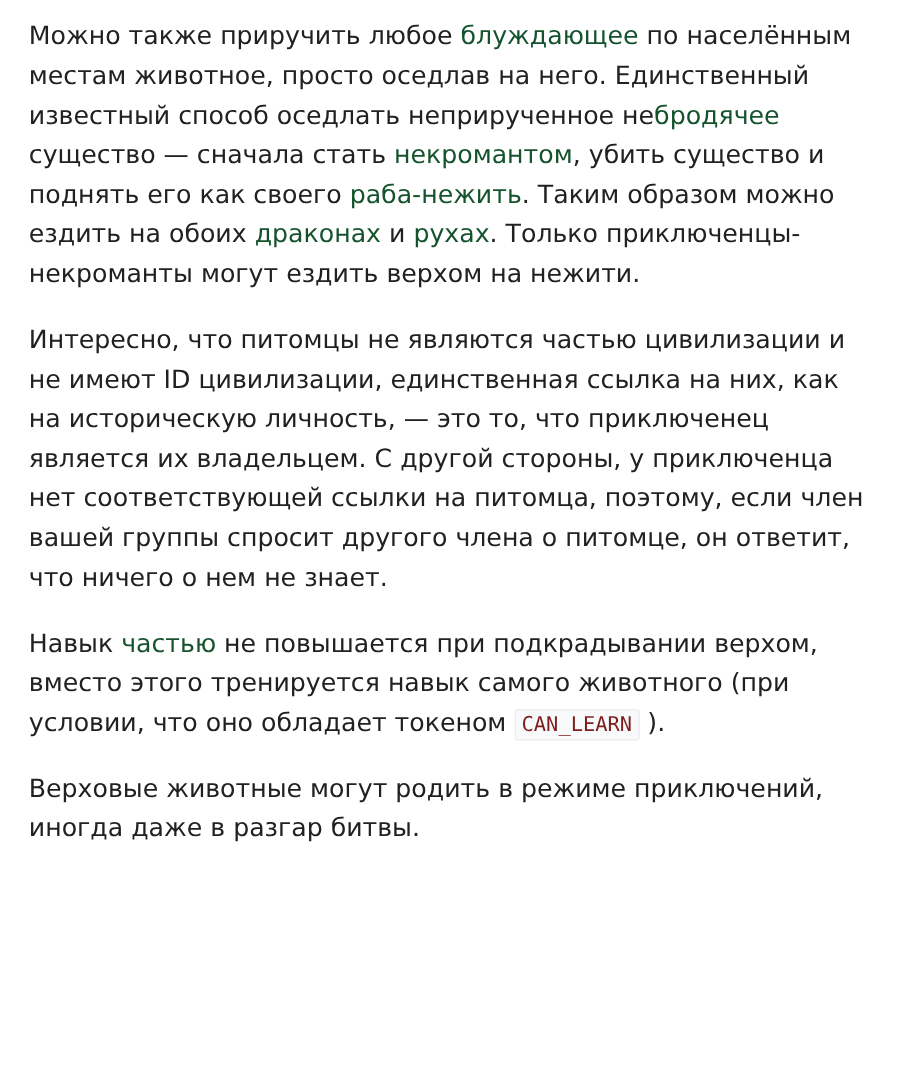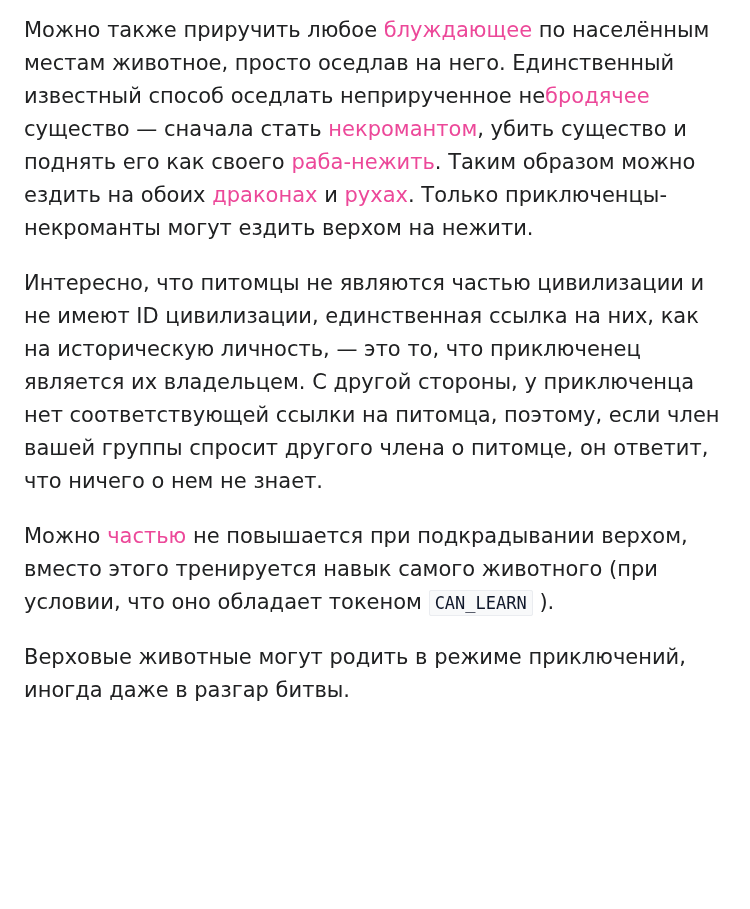--- a/index.html
+++ b/index.html
@@ -23,37 +23,37 @@
     line-height: 33px;
     margin: 0 0 22px 0;
     color: #202122;
     text-align: left;
     word-spacing: 0px;
   }
   p.para.last {
     margin-bottom: 16px;
   }
   a.wikilink {
-    color: #ec4899;
+    color: #14532d;
     text-decoration: none;
     cursor: pointer;
   }
   code.token {
     font-family: "DejaVu Sans Mono", monospace;
     font-size: 17px;
-    color: #0f172a;
+    color: #7f1d1d;
     background: #f8f9fa;
     border: 1px solid #eaecf0;
     border-radius: 2px;
     padding: 2px 5px;
     line-height: 1;
     white-space: nowrap;
   }
 </style>
 </head>
 <body>
 
 <div class="article" id="article-root">
     <p class="para"><span>Можно также приручить любое </span><a class="wikilink">блуждающее</a><span> по населённым местам животное, просто оседлав на него. Единственный известный способ оседлать неприрученное не</span><a class="wikilink">бродячее</a><span> существо — сначала стать </span><a class="wikilink">некромантом</a><span>, убить существо и поднять его как своего </span><a class="wikilink">раба-нежить</a><span>. Таким образом можно ездить на обоих </span><a class="wikilink">драконах</a><span> и </span><a class="wikilink">рухах</a><span>. Только приключенцы-некроманты могут ездить верхом на нежити.</span></p>
     <p class="para"><span>Интересно, что питомцы не являются частью цивилизации и не имеют ID цивилизации, единственная ссылка на них, как на историческую личность, — это то, что приключенец является их владельцем. С другой стороны, у приключенца нет соответствующей ссылки на питомца, поэтому, если член вашей группы спросит другого члена о питомце, он ответит, что ничего о нем не знает.</span></p>
-    <p class="para"><span>Можно </span><a class="wikilink">частью</a><span> не повышается при подкрадывании верхом, вместо этого тренируется навык самого животного (при условии, что оно обладает токеном </span><code class="token">CAN_LEARN</code><span> ).</span></p>
+    <p class="para"><span>Навык </span><a class="wikilink">частью</a><span> не повышается при подкрадывании верхом, вместо этого тренируется навык самого животного (при условии, что оно обладает токеном </span><code class="token">CAN_LEARN</code><span> ).</span></p>
     <p class="para last"><span>Верховые животные могут родить в режиме приключений, иногда даже в разгар битвы.</span></p>
   </div>
 
 </body></html>

